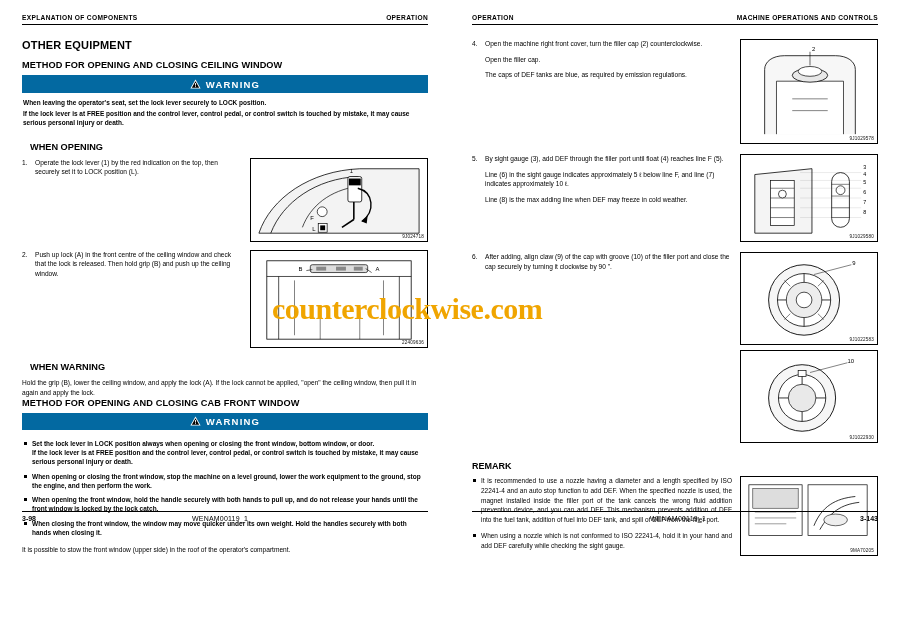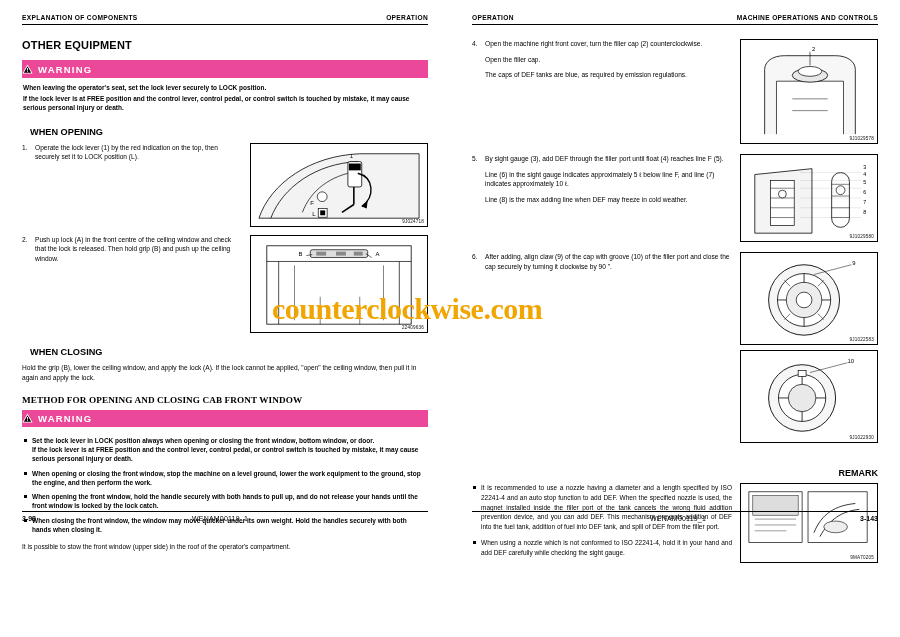--- a/index.html
+++ b/index.html
@@ -15,21 +15,21 @@
   .hdr .l{text-transform:uppercase;}
   .hdr .r{text-transform:uppercase;}
 
   .ftr{position:absolute;left:22px;right:22px;bottom:12px;border-top:1.1px solid #000;padding-top:3px;display:flex;justify-content:space-between;align-items:center;font-size:7px;font-weight:bold;}
   .ftr .mid{font-size:7px;font-weight:normal;letter-spacing:.2px;}
 
   h1.sect{font-size:11px;font-weight:bold;margin:14px 0 9px 0;letter-spacing:.2px;}
   h2.sub{font-size:9.2px;font-weight:bold;margin:0 0 5px 0;letter-spacing:.1px;}
   h3.sub2{font-size:9.2px;font-weight:bold;margin:14px 0 6px 8px;}
 
-  .warnbar{background:#ec4899;color:#fff;font-size:9.5px;font-weight:bold;letter-spacing:1.2px;padding:2.5px 0 3px 0;}
+  .warnbar{background:#0369a1;color:#fff;text-align:center;font-size:9.5px;font-weight:bold;letter-spacing:1.2px;padding:2.5px 0 3px 0;}
   .warnbar .tri{display:inline-block;margin-right:5px;position:relative;top:1px;}
   .warnbody{font-size:6.5px;font-weight:bold;line-height:1.45;padding:5px 1px 0 1px;}
   .warnbody p{margin:0 0 2px 0;}
   .warnbody ul{margin:4px 0 0 0;padding:0;list-style:none;}
   .warnbody li{position:relative;padding-left:9px;margin-bottom:5px;line-height:1.42;}
   .warnbody li:before{content:"";position:absolute;left:1px;top:3px;width:3px;height:3px;background:#000;}
   .numitem{display:flex;font-size:6.6px;line-height:1.45;margin-bottom:6px;}
   .numitem .n{width:13px;flex:0 0 13px;}
   .numitem .t{flex:1;}
   .numitem .t p{margin:0 0 3px 0;}
@@ -57,20 +57,21 @@
 
 <div class="sheet">
 
   <div class="page left">
     <div class="hdr">
       <div class="l">EXPLANATION OF COMPONENTS</div>
       <div class="r">OPERATION</div>
     </div>
 
     <h1 class="sect">OTHER EQUIPMENT</h1>
+    <h2 class="sub">METHOD FOR OPENING AND CLOSING CEILING WINDOW</h2>
 
     <div class="warnbar">
       <span class="tri">
         <svg width="11" height="10" viewBox="0 0 11 10">
             <polygon points="5.5,0.4 10.6,9.6 0.4,9.6" fill="#fff"></polygon>
             <polygon points="5.5,2.2 9.2,8.7 1.8,8.7" fill="#000"></polygon>
             <rect x="5.1" y="4.0" width="0.9" height="2.6" fill="#fff"></rect>
             <rect x="5.1" y="7.2" width="0.9" height="0.9" fill="#fff"></rect>
           </svg>
       </span><span>WARNING</span>
@@ -131,24 +132,24 @@
           <path d="M70 62 L70 90 M110 62 L110 90" stroke="#000" stroke-width="0.5"></path>
           <text x="48" y="20" font-size="6" font-family="Liberation Sans, sans-serif">B</text>
           <text x="126" y="20" font-size="6" font-family="Liberation Sans, sans-serif">A</text>
           <path d="M122 22 L116 18" stroke="#000" stroke-width="0.6"></path>
           <path d="M56 20 L62 19" stroke="#000" stroke-width="0.6"></path>
         </svg>
         <div class="figcap">22409636</div>
       </div>
     </div>
 
-    <h3 class="sub2">WHEN CLOSING</h3>
+    <h3 class="sub2">WHEN WARNING</h3>
     <div class="para">Hold the grip (B), lower the ceiling window, and apply the lock (A). If the lock cannot be applied, "open" the ceiling window, then pull it in again and apply the lock.</div>
 
-    <h2 class="sub" style="margin-top:12px;font-family:Liberation Serif, serif;">METHOD FOR OPENING AND CLOSING CAB FRONT WINDOW</h2>
+    <h2 class="sub" style="">METHOD FOR OPENING AND CLOSING CAB FRONT WINDOW</h2>
 
     <div class="warnbar">
       <span class="tri">
         <svg width="11" height="10" viewBox="0 0 11 10">
             <polygon points="5.5,0.4 10.6,9.6 0.4,9.6" fill="#fff"></polygon>
             <polygon points="5.5,2.2 9.2,8.7 1.8,8.7" fill="#000"></polygon>
             <rect x="5.1" y="4.0" width="0.9" height="2.6" fill="#fff"></rect>
             <rect x="5.1" y="7.2" width="0.9" height="0.9" fill="#fff"></rect>
           </svg>
       </span><span>WARNING</span>
@@ -265,21 +266,21 @@
             <path d="M62 24 L62 34 M86 48 L76 48 M62 72 L62 62 M38 48 L48 48" stroke="#000" stroke-width="0.8"></path>
             <rect x="58" y="20" width="8" height="6" fill="#fff" stroke="#000" stroke-width="0.7"></rect>
             <path d="M70 22 L108 12" stroke="#000" stroke-width="0.5"></path>
             <text x="108" y="12" font-size="6" font-family="Liberation Sans, sans-serif">10</text>
           </svg>
           <div class="figcap">9J1022930</div>
         </div>
       </div>
     </div>
 
-    <div class="remark" style="margin-top:25px;text-align:right;">REMARK</div>
+    <div class="remark" style="margin-top:18px;">REMARK</div>
     <div class="row">
       <div class="col-txt">
         <ul class="bullets">
           <li>It is recommended to use a nozzle having a diameter and a length specified by ISO 22241-4 and an auto stop function to add DEF. When the specified nozzle is used, the magnet installed inside the filler port of the tank cancels the wrong fluid addition prevention device, and you can add DEF. This mechanism prevents addition of DEF into the fuel tank, addition of fuel into DEF tank, and spill of DEF from the filler port.</li>
           <li>When using a nozzle which is not conformed to ISO 22241-4, hold it in your hand and add DEF carefully while checking the sight gauge.</li>
         </ul>
       </div>
       <div class="figbox" style="width:138px;height:80px;">
         <svg class="svgfill" viewBox="0 0 138 80" preserveAspectRatio="none">
           <rect x="8" y="8" width="54" height="52" fill="#fff" stroke="#000" stroke-width="0.7"></rect>

